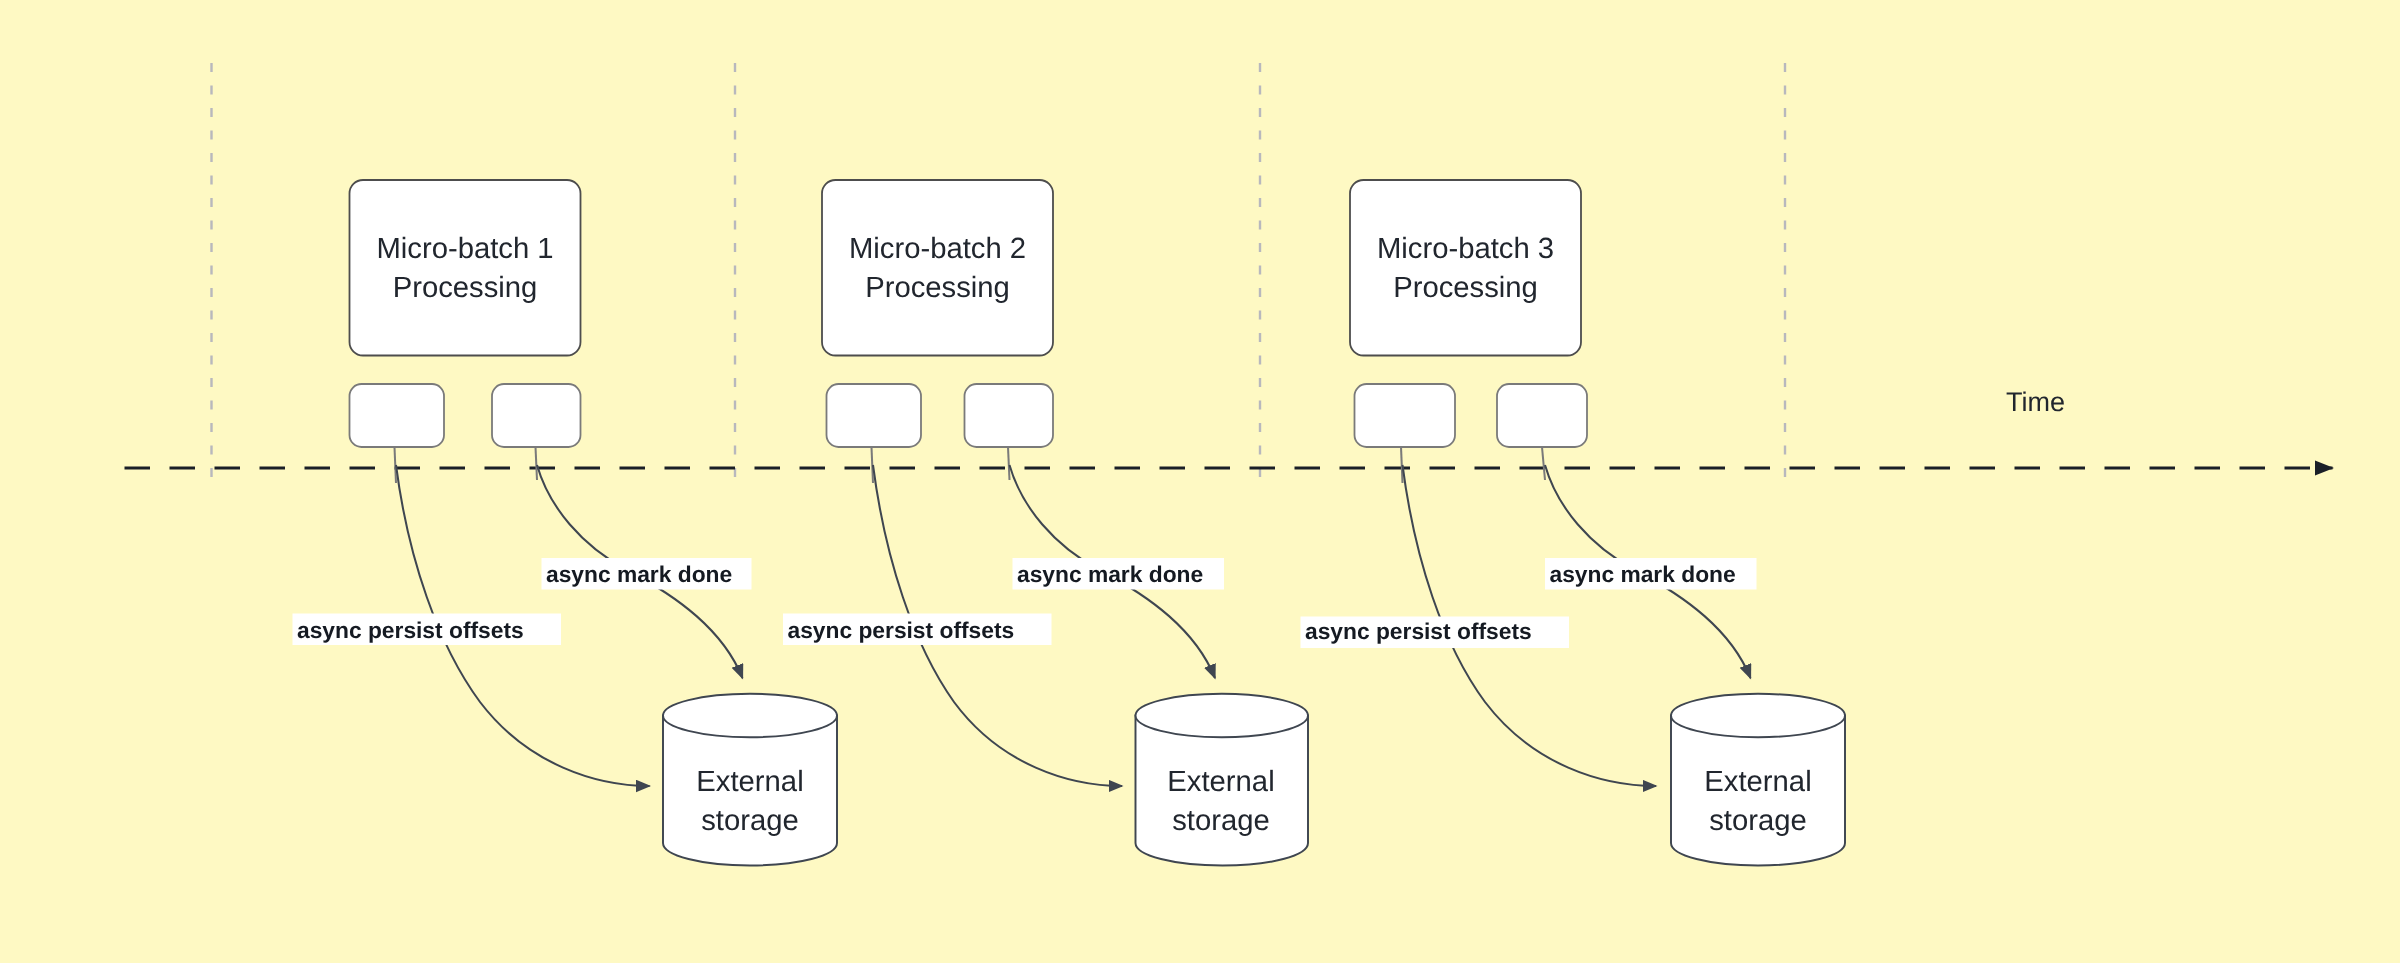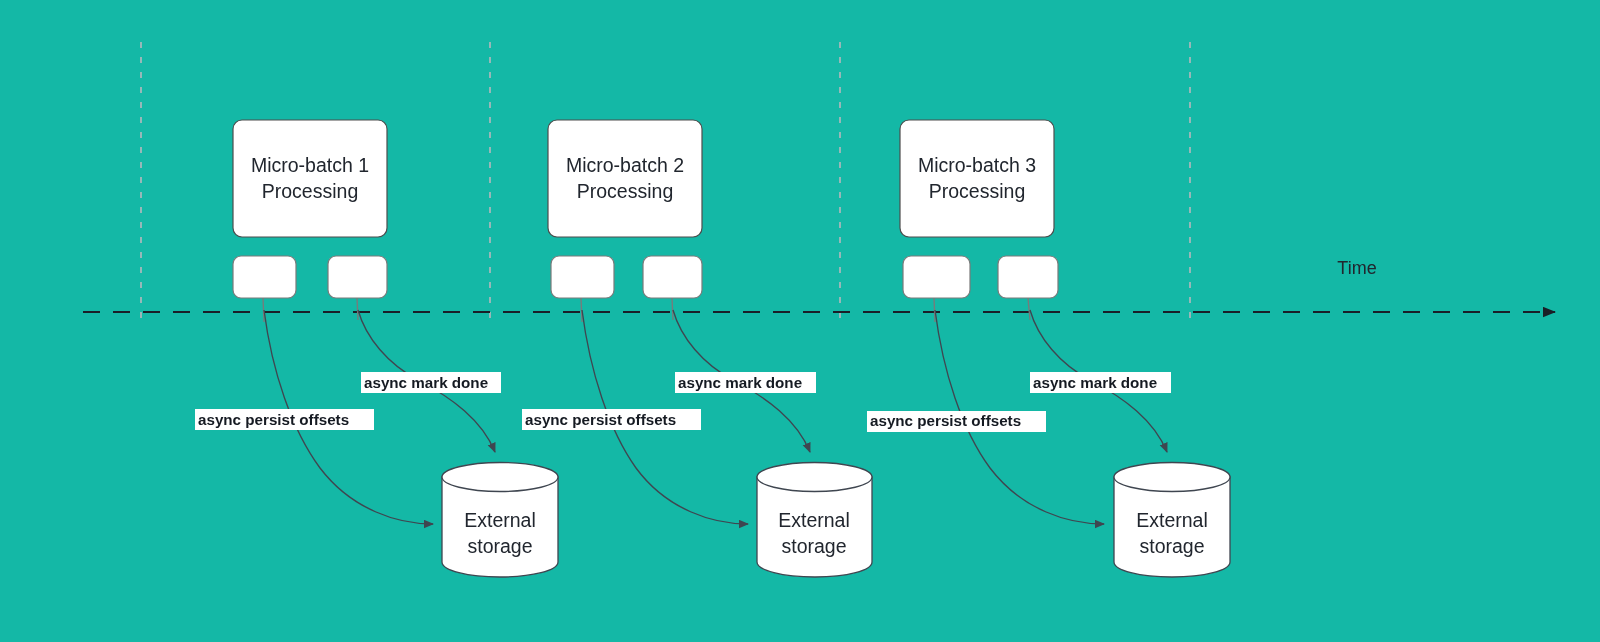--- a/index.html
+++ b/index.html
@@ -10,21 +10,21 @@
   body {
     width: 1600px;
     height: 642px;
     font-family: "Liberation Sans", sans-serif;
     overflow: hidden;
   }
   #canvas {
     position: relative;
     width: 1600px;
     height: 642px;
-    background: #14b8a6;
+    background: #fef9c3;
   }
   svg.diagram {
     position: absolute;
     top: 0;
     left: 0;
     width: 1600px;
     height: 642px;
   }
   .node-box {
     fill: #ffffff;

